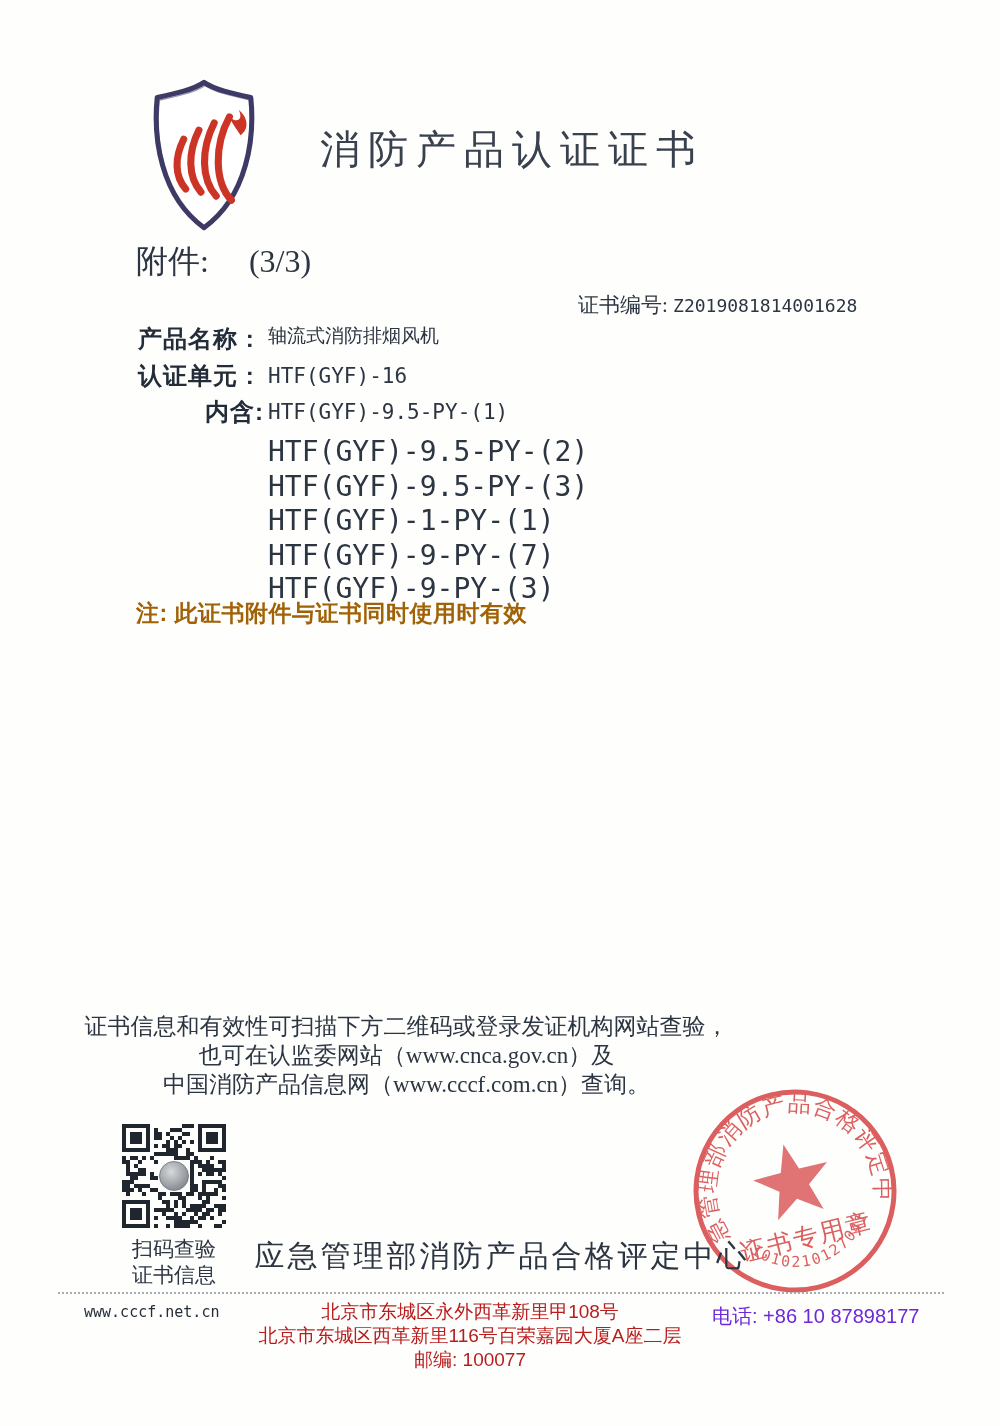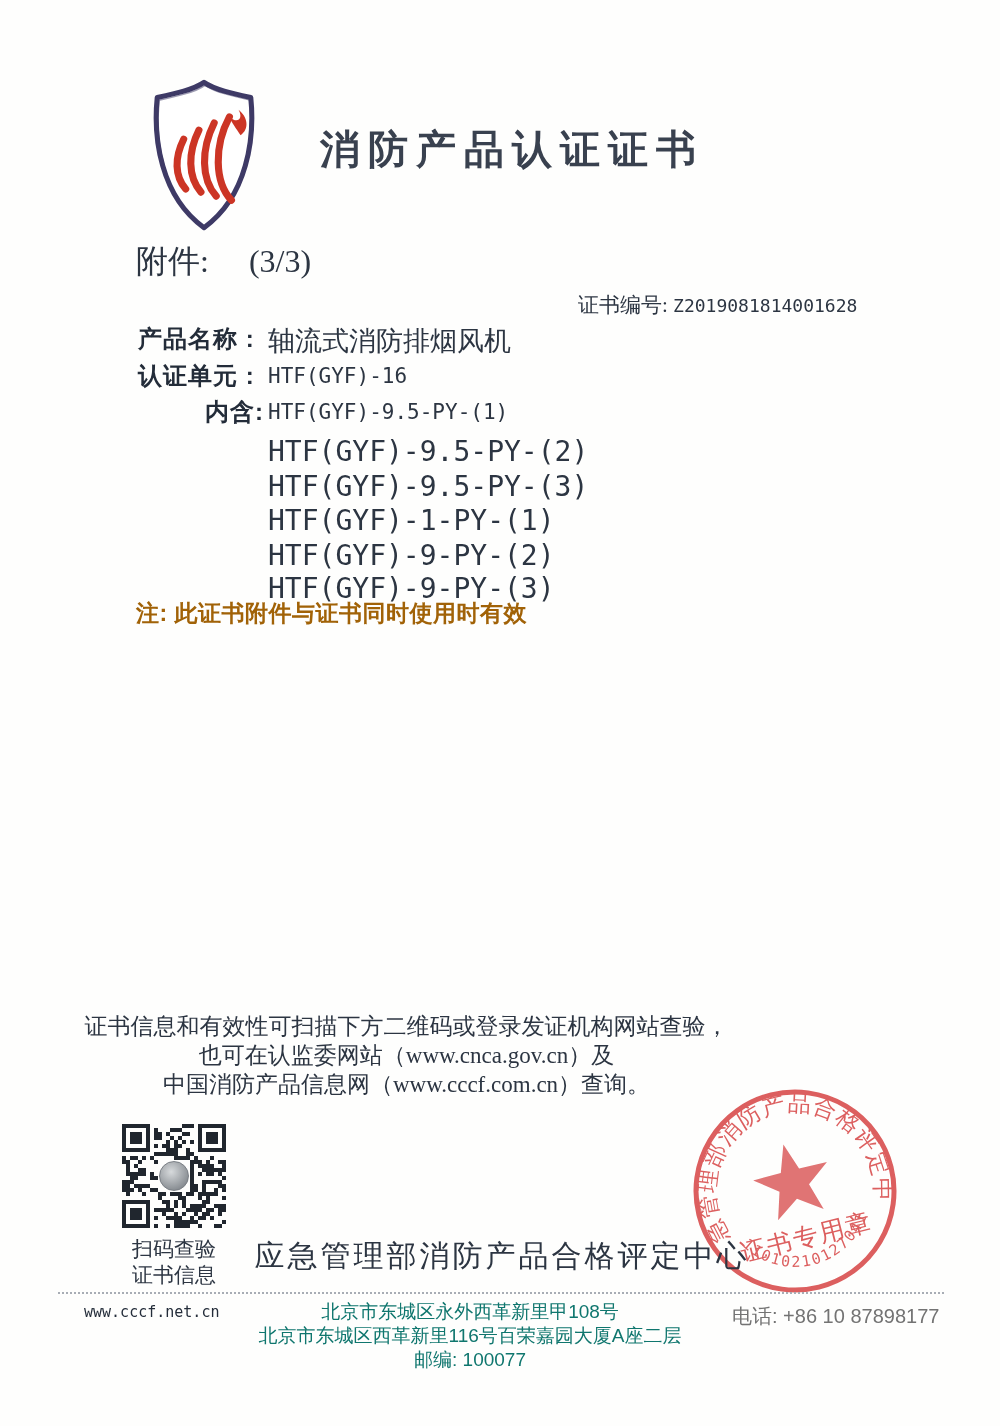--- a/index.html
+++ b/index.html
@@ -23,21 +23,21 @@
     background:#fefefd;
     overflow:hidden;
   }
   
   .logo{
     position:absolute;left:143px;top:76px;width:122px;height:158px;
   }
   .logo svg{width:100%;height:100%;}
   .title{
     position:absolute;left:512px;top:122px;transform:translateX(-50%);
-    margin:0;font-size:40px;font-weight:700;letter-spacing:8px;
+    margin:0;font-size:40px;font-weight:400;letter-spacing:8px;
     color:#39414f;white-space:nowrap;
   }
   
   .attachment{
     position:absolute;left:136px;top:240px;font-size:32px;
     font-family:"Liberation Serif",serif;color:var(--ink);white-space:nowrap;
   }
   .attachment .att-val{margin-left:32px;}
   .certno{
     position:absolute;left:578px;top:291px;font-size:21px;
@@ -46,21 +46,21 @@
   .certno .mono{margin-left:0;font-size:18px;}
   .mono{font-family:"DejaVu Sans Mono",monospace;}
   
   .irow{position:absolute;left:0;top:0;width:1000px;height:34px;}
   .ilabel{
     position:absolute;left:138px;width:126px;
     font-weight:bold;font-size:24px;letter-spacing:1px;color:#232c39;
     white-space:nowrap;
   }
   .ilabel.right{text-align:right;}
-  .ival{position:absolute;left:268px;font-size:27px;font-family:"Liberation Serif",serif;white-space:nowrap;}
+  .ival{position:absolute;left:268px;font-size:19px;font-family:"Liberation Serif",serif;white-space:nowrap;}
   .ival.mono{font-family:"DejaVu Sans Mono",monospace;font-size:21px;padding-top:4px;}
   .model{
     position:absolute;left:268px;font-size:28px;
     font-family:"DejaVu Sans Mono",monospace;color:var(--ink);white-space:nowrap;
   }
   .note{
     position:absolute;left:136px;top:598px;
     font-weight:bold;font-size:23px;letter-spacing:0.5px;color:#a16207;white-space:nowrap;
   }
   
@@ -99,25 +99,25 @@
   .divider{
     position:absolute;left:58px;top:1292px;width:886px;height:0;
     border-top:2px dotted #a8adb5;
   }
   .footer-website{
     position:absolute;left:84px;top:1303px;font-size:15px;
     font-family:"DejaVu Sans Mono",monospace;color:#242d3a;white-space:nowrap;
   }
   .footer-address{
     position:absolute;left:255px;top:1300px;width:430px;text-align:center;
-    font-size:19px;line-height:24px;color:#0f766e;
+    font-size:19px;line-height:24px;color:#b91c1c;
   }
   .footer-address div{white-space:nowrap;}
   .footer-phone{
-    position:absolute;left:712px;top:1303px;font-size:20px;color:#737373;white-space:nowrap;margin-left:20px;
+    position:absolute;left:712px;top:1303px;font-size:20px;color:#6d28d9;white-space:nowrap;
   }
 </style>
 </head>
 <body>
 
 <div class="page">
 
   <div class="logo">
     <svg viewBox="0 0 120 155">
       <path d="M60,6 C70,13 88,17 106,21 C110,60 103,118 60,149 C17,118 10,60 14,21 C32,17 50,13 60,6 Z" fill="#ffffff" stroke="#3e3a66" stroke-width="5" stroke-linejoin="round"></path>
@@ -150,21 +150,21 @@
     <span class="ilabel">认证单元 :</span>
     <span class="ival mono">HTF(GYF)-16</span>
   </div>
   <div class="irow" style="top:396px">
     <span class="ilabel right">内含:</span>
     <span class="ival mono">HTF(GYF)-9.5-PY-(1)</span>
   </div>
   <div class="model" style="top:435px">HTF(GYF)-9.5-PY-(2)</div>
   <div class="model" style="top:470px">HTF(GYF)-9.5-PY-(3)</div>
   <div class="model" style="top:504px">HTF(GYF)-1-PY-(1)</div>
-  <div class="model" style="top:539px">HTF(GYF)-9-PY-(2)</div>
+  <div class="model" style="top:539px">HTF(GYF)-9-PY-(7)</div>
   <div class="model" style="top:572px">HTF(GYF)-9-PY-(3)</div>
 
   <div class="note">注: 此证书附件与证书同时使用时有效</div>
 
   <div class="verify">
     <div>证书信息和有效性可扫描下方二维码或登录发证机构网站查验，</div>
     <div>也可在认监委网站（www.cnca.gov.cn）及</div>
     <div>中国消防产品信息网（www.cccf.com.cn）查询。</div>
   </div>
 

